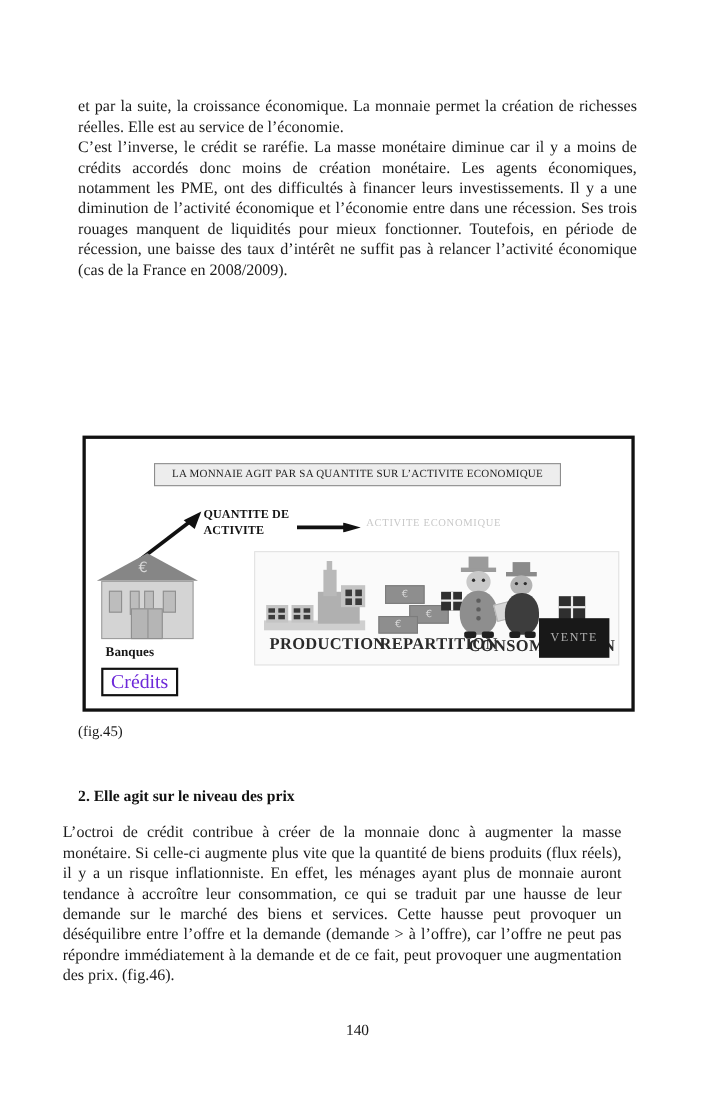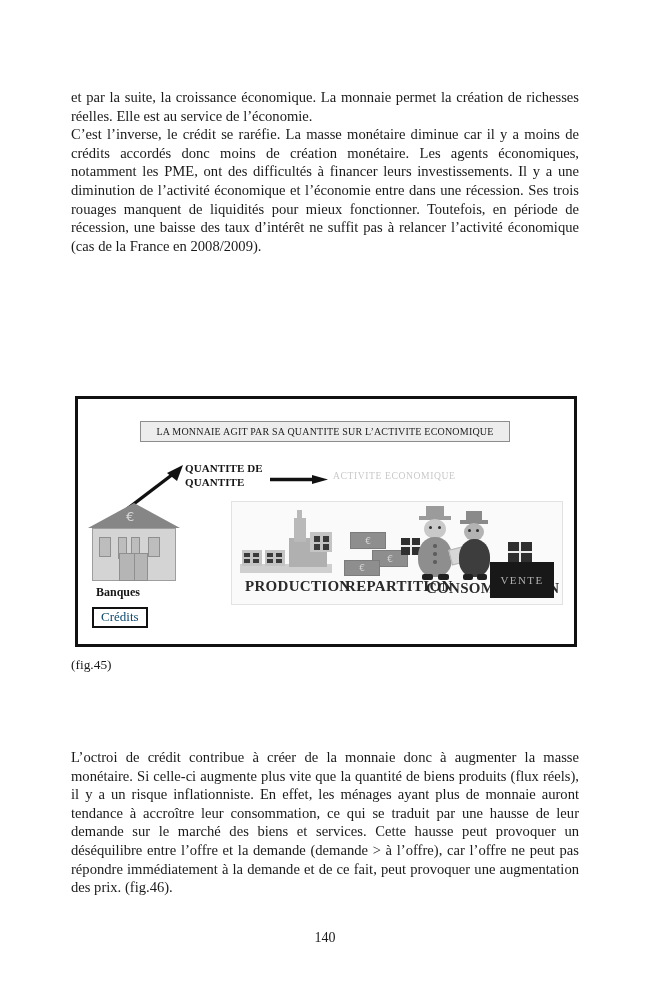--- a/index.html
+++ b/index.html
@@ -199,22 +199,22 @@
     font-weight: bold;
     color: #161616;
   }
   .lbl-credits {
     position: absolute;
     left: 14px;
     top: 208px;
     border: 2.5px solid #111;
     background: #fff;
     padding: 0px 7px 1px 7px;
-    font-size: 13px;
-    color: #0c4a6e;
+    font-size: 18px;
+    color: #6d28d9;
   }
 
   
   .panel {
     position: absolute;
     left: 153px;
     top: 102px;
     width: 332px;
     height: 104px;
     background: #fafafa;
@@ -338,21 +338,21 @@
   .section-heading {
     position: absolute;
     left: 71px;
     top: 716px;
     font-size: 14.2px;
     font-weight: bold;
     color: #111;
   }
   .para-3 {
     position: absolute;
-    left: 71px;
+    left: 57px;
     top: 748px;
     width: 508px;
   }
   .page-number {
     position: absolute;
     left: 0;
     top: 930px;
     width: 650px;
     text-align: center;
     font-size: 14px;
@@ -377,21 +377,21 @@
 
       <div class="fig-title">LA MONNAIE AGIT PAR SA QUANTITE SUR L’ACTIVITE ECONOMIQUE</div>
 
       <svg class="arrow-d" viewBox="0 0 62 50">
         <path d="M2 48 L52 10" stroke="#111" stroke-width="3.4" fill="none"></path>
         <path d="M58 4 L42 12 L52 20 Z" fill="#111"></path>
       </svg>
 
       <div class="lbl-qdm">
         <div>QUANTITE DE</div>
-        <div>QUANTITE</div>
+        <div>ACTIVITE</div>
       </div>
 
       <svg class="arrow-h" viewBox="0 0 58 9">
         <path d="M0 4.5 L44 4.5" stroke="#111" stroke-width="3.4" fill="none"></path>
         <path d="M58 4.5 L42 0 L42 9 Z" fill="#111"></path>
       </svg>
 
       <div class="lbl-ae">ACTIVITE ECONOMIQUE</div>
 
       <div class="bank">
@@ -487,18 +487,19 @@
           </div>
           <div class="vente-sign">VENTE</div>
         </div>
 
       </div>
     </div>
   </div>
 
   <div class="fig-caption">(fig.45)</div>
 
+  <div class="section-heading">2. Elle agit sur le niveau des prix</div>
 
   <p class="body-text para-3">L’octroi de crédit contribue à créer de la monnaie donc à augmenter la masse monétaire. Si celle-ci augmente plus vite que la quantité de biens produits (flux réels), il y a un risque inflationniste. En effet, les ménages ayant plus de monnaie auront tendance à accroître leur consommation, ce qui se traduit par une hausse de leur demande sur le marché des biens et services. Cette hausse peut provoquer un déséquilibre entre l’offre et la demande (demande &gt; à l’offre), car l’offre ne peut pas répondre immédiatement à la demande et de ce fait, peut provoquer une augmentation des prix. (fig.46).</p>
 
   <div class="page-number">140</div>
 
 </div>
 
 </body></html>

